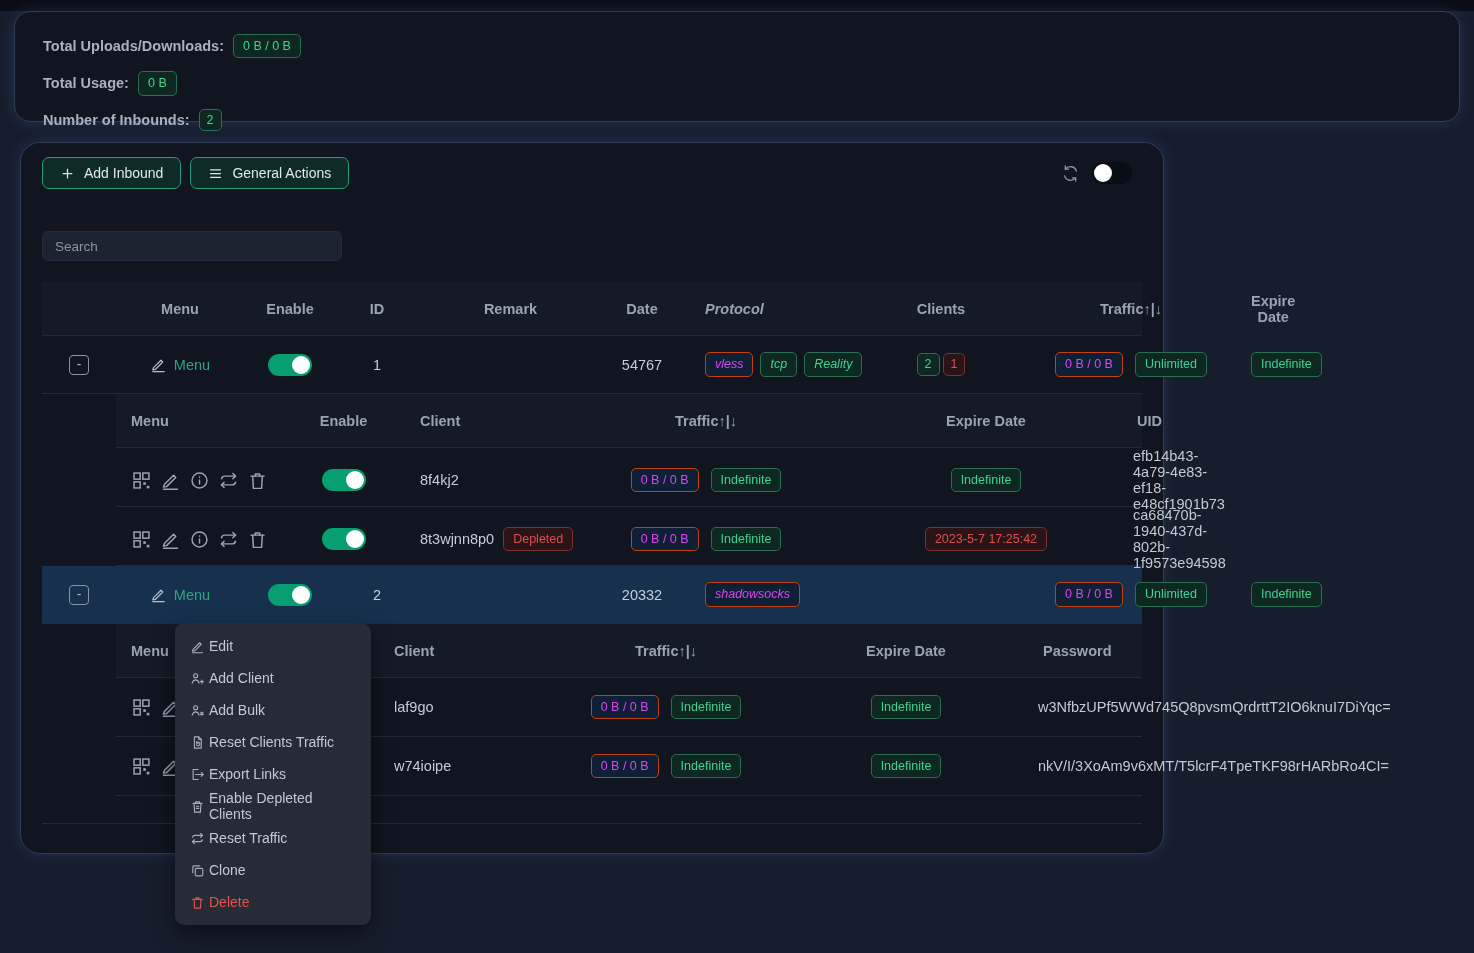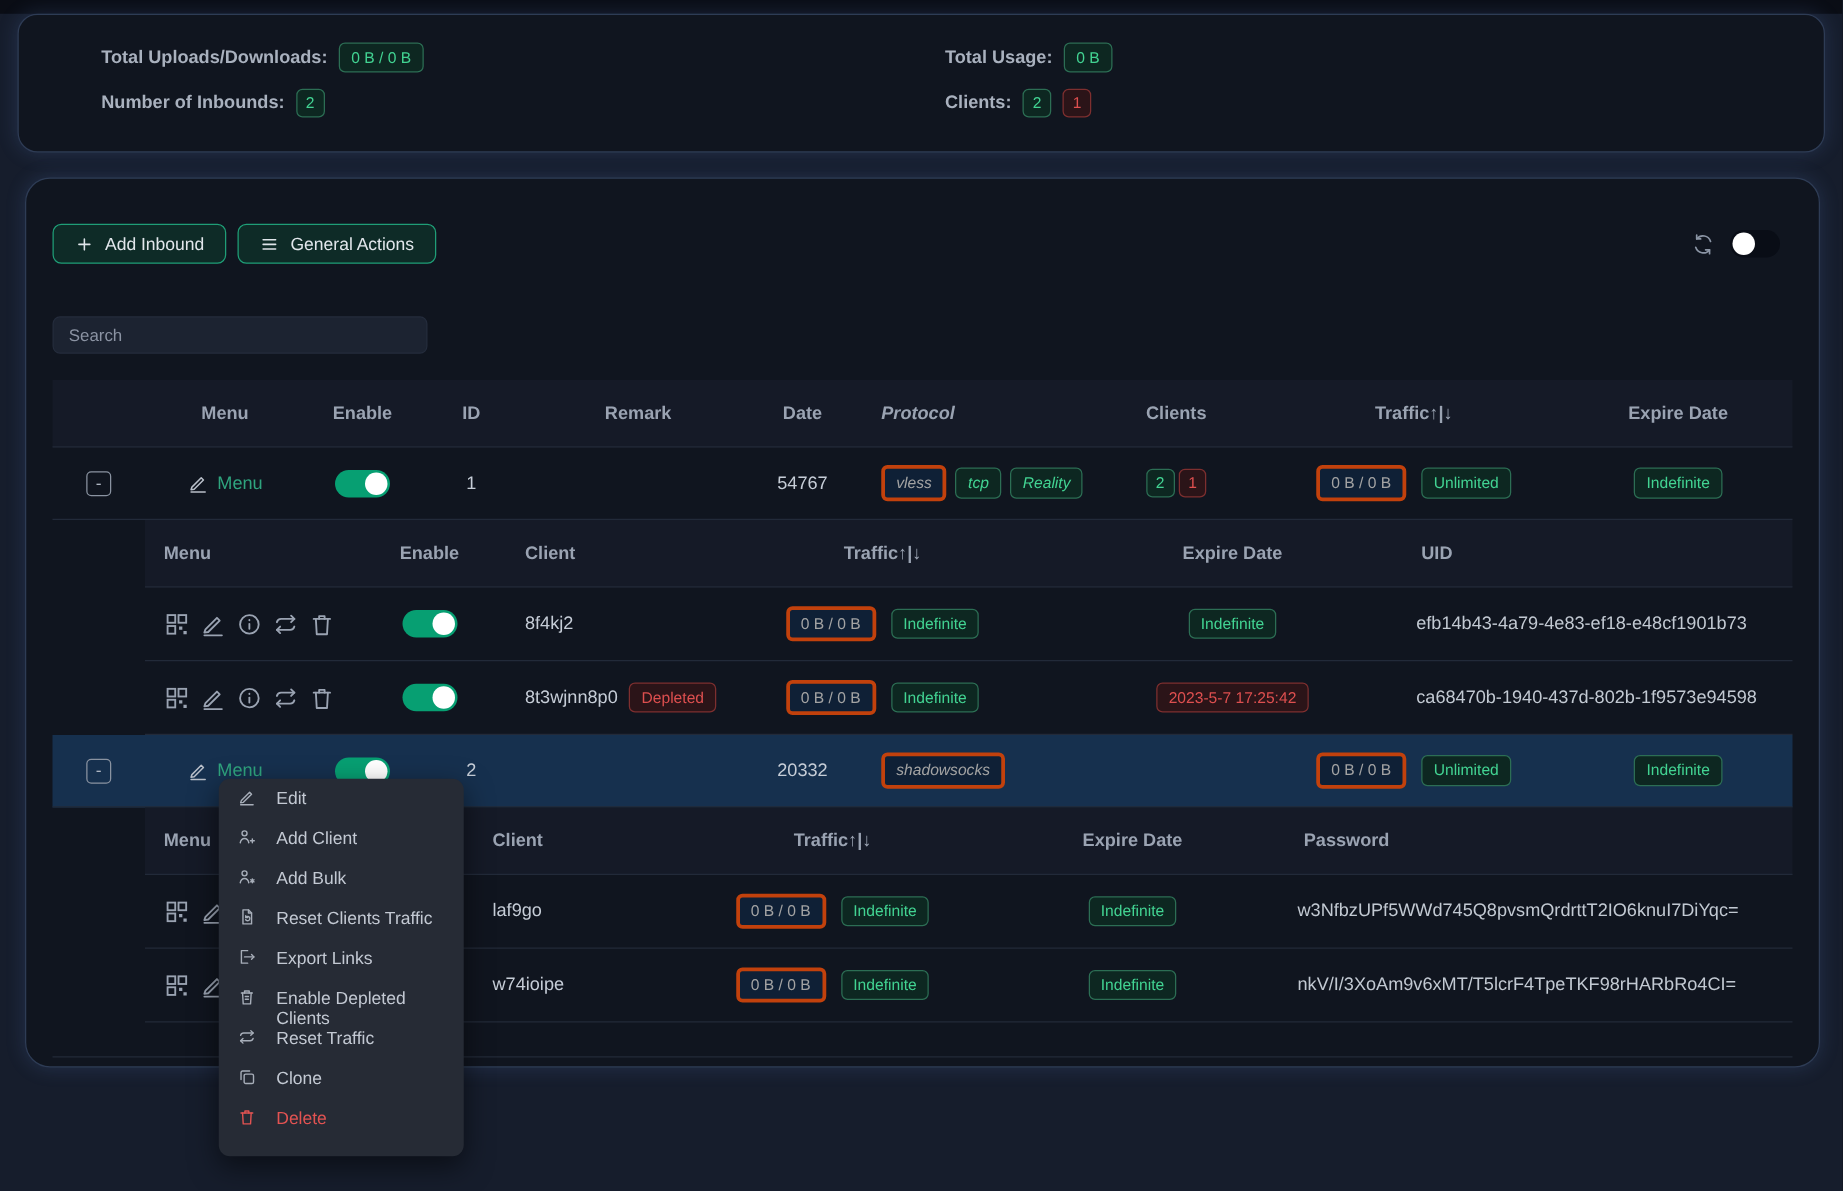--- a/index.html
+++ b/index.html
@@ -12,33 +12,33 @@
   }
   .top-strip { position:absolute; left:0; top:0; width:100%; height:11px; background:#0a0d15; }
 
   
   .panel {
     position:absolute; background:#10151f;
     border:1px solid #2e3c55; border-radius:16px;
     box-shadow:0 0 16px rgba(96,136,210,.20);
   }
   .stats-panel { left:14px; top:11px; width:1446px; height:111px; padding:22px 28px; }
-  .main-panel  { left:20px; top:142px; width:1436px; height:712px; padding:36px 21px 0; border-radius:20px; }
+  .main-panel  { left:20px; top:142px; width:1144px; height:712px; padding:14px 21px 0; border-radius:20px; }
 
   
-  .stats-grid { display:grid; grid-template-columns:1fr 1fr; row-gap:13px;margin-left:38px; }
+  .stats-grid { display:grid; grid-template-columns:1fr; row-gap:13px; }
   .stat { display:flex; align-items:center; gap:9px; font-size:14.5px; font-weight:700; color:#a9b1be; }
 
   .badge {
     display:inline-flex; align-items:center; justify-content:center;
     padding:3px 9px; border-radius:5px; font-size:12.5px; font-weight:400;
     line-height:1.3; white-space:nowrap;
   }
   .b-green { color:#42d392; border:1px solid #2c6e54; background:#0d2721; }
-  .b-blue  { color:#a3a3a3; border:3px solid #c2410c; background:#0f2036; }
+  .b-blue  { color:#d946ef; border:1px solid #c2410c; background:#0f2036; }
   .b-red   { color:#dd4f4f; border:1px solid #7e2f2f; background:#2b1418; }
   .b-num   { padding:2px 7px; }
 
   
   .toolbar { display:flex; align-items:center; justify-content:space-between; }
   .toolbar-left { display:flex; gap:9px; }
   .btn {
     height:32px; display:inline-flex; align-items:center; gap:9px; padding:0 17px;
     background:#0e2b27; border:1px solid #1f9e77; border-radius:7px;
     color:#e2e7ec; font-size:14px; cursor:pointer;
@@ -100,21 +100,21 @@
   .client-name { display:flex; align-items:center; gap:9px; color:#c6cdd7; }
 
   .table-footer { height:28px; border-bottom:1px solid #222a39; }
 
   
   .ctx {
     position:absolute; left:175px; top:623px; width:196px; z-index:50;
     background:#262b35; border-radius:9px; padding:7px 0;
     box-shadow:0 8px 22px rgba(0,0,0,.5);
   }
-  .ctx-item { display:flex; gap:16px; height:32px; padding:0 15px;
+  .ctx-item { display:flex; align-items:center; gap:4px; height:32px; padding:0 15px;
               color:#c3c9d3; font-size:14px; cursor:pointer; }
   .ctx-item .mi { display:inline-flex; color:#a7aeb9; }
   .ctx-item.danger, .ctx-item.danger .mi { color:#e25352; }
 
   svg { display:block; }
 </style>
 </head>
 <body>
 
 <div class="top-strip"></div>

